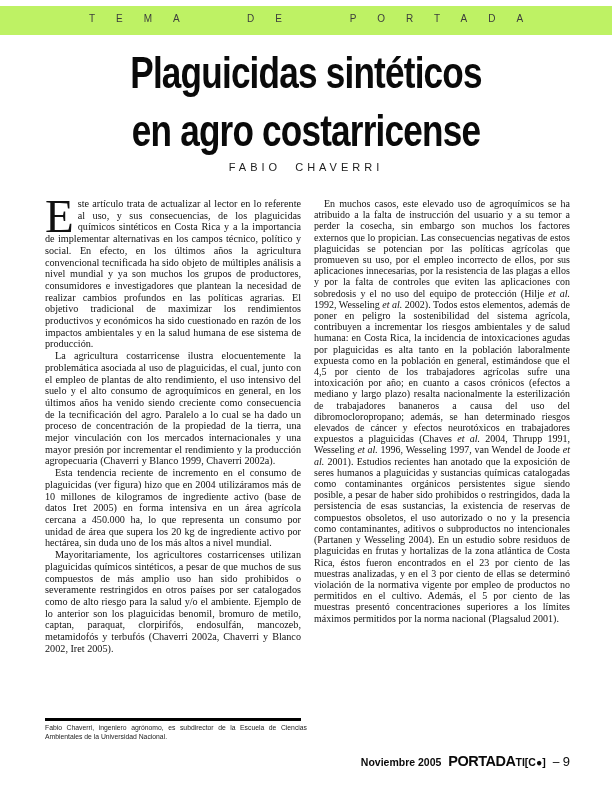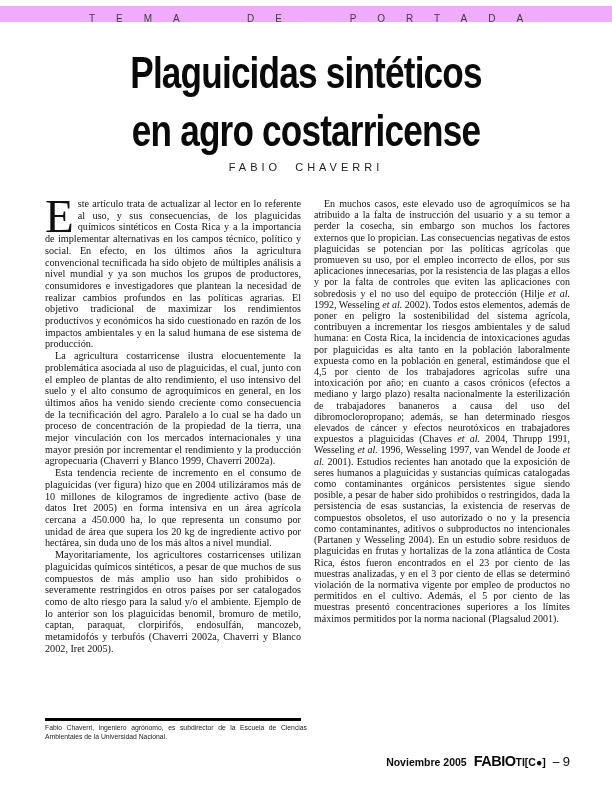--- a/index.html
+++ b/index.html
@@ -1,22 +1,22 @@
 <!DOCTYPE html>
 <html><head>
 <meta charset="utf-8">
 <style>
   html,body{margin:0;padding:0;}
   .page{
     position:relative; width:612px; height:792px; background:#ffffff;
     overflow:hidden; font-family:"Liberation Serif", serif; color:#111;
   }
   .kicker-band{
-    position:absolute; top:6px; left:0; width:612px; height:16px;
-    background:#f0abfc;
+    position:absolute; top:6px; left:0; width:612px; height:29px;
+    background:#bef264;
   }
   .kicker{
     width:100%; text-align:center; line-height:26px;
     font-family:"Liberation Sans", sans-serif; font-size:10px;
     letter-spacing:21px; word-spacing:23px; padding-left:21px;
     box-sizing:border-box; color:#3c3c3c;
   }
   .title{
     position:absolute; top:44px; left:0; width:612px; text-align:center;
     font-family:"Liberation Sans", sans-serif; font-weight:bold;
@@ -88,17 +88,17 @@
     <div class="col col-right">
         <p><span>En muchos casos, este elevado uso de agroquímicos se ha atribuido a la falta de instrucción del usuario y a su temor a perder la cosecha, sin embargo son muchos los factores externos que lo propician. Las consecuencias negativas de estos plaguicidas se potencian por las políticas agrícolas que promueven su uso, por el empleo incorrecto de ellos, por sus aplicaciones innecesarias, por la resistencia de las plagas a ellos y por la falta de controles que eviten las aplicaciones con sobredosis y el no uso del equipo de protección (Hilje </span><span class="it">et al.</span><span> 1992, Wesseling </span><span class="it">et al.</span><span> 2002). Todos estos elementos, además de poner en peligro la sostenibilidad del sistema agrícola, contribuyen a incrementar los riesgos ambientales y de salud humana: en Costa Rica, la incidencia de intoxicaciones agudas por plaguicidas es alta tanto en la población laboralmente expuesta como en la población en general, estimándose que el 4,5 por ciento de los trabajadores agrícolas sufre una intoxicación por año; en cuanto a casos crónicos (efectos a mediano y largo plazo) resalta nacionalmente la esterilización de trabajadores bananeros a causa del uso del dibromocloropropano; además, se han determinado riesgos elevados de cáncer y efectos neurotóxicos en trabajadores expuestos a plaguicidas (Chaves </span><span class="it">et al.</span><span> 2004, Thrupp 1991, Wesseling </span><span class="it">et al.</span><span> 1996, Wesseling 1997, van Wendel de Joode </span><span class="it">et al.</span><span> 2001). Estudios recientes han anotado que la exposición de seres humanos a plaguicidas y sustancias químicas catalogadas como contaminantes orgánicos persistentes sigue siendo posible, a pesar de haber sido prohibidos o restringidos, dada la persistencia de esas sustancias, la existencia de reservas de compuestos obsoletos, el uso autorizado o no y la presencia como contaminantes, aditivos o subproductos no intencionales (Partanen y Wesseling 2004). En un estudio sobre residuos de plaguicidas en frutas y hortalizas de la zona atlántica de Costa Rica, éstos fueron encontrados en el 23 por ciento de las muestras analizadas, y en el 3 por ciento de ellas se determinó violación de la normativa vigente por empleo de productos no permitidos en el cultivo. Además, el 5 por ciento de las muestras presentó concentraciones superiores a los límites máximos permitidos por la norma nacional (Plagsalud 2001).</span></p>
       </div>
   </div>
 
   <div class="footnote-rule"></div>
   <div class="footnote">Fabio Chaverri, ingeniero agrónomo, es subdirector de la Escuela de Ciencias Ambientales de la Universidad Nacional.</div>
 
   <div class="footer">
     <span class="issue-date">Noviembre 2005</span>
-    <span class="logo"><span>FABIO</span><span class="logo-rest">TI[C●]</span></span>
+    <span class="logo"><span>PORTADA</span><span class="logo-rest">TI[C●]</span></span>
     <span class="page-ref"><span>–</span> <span class="num">9</span></span>
   </div>
 
 </div>
 
 </body></html>

